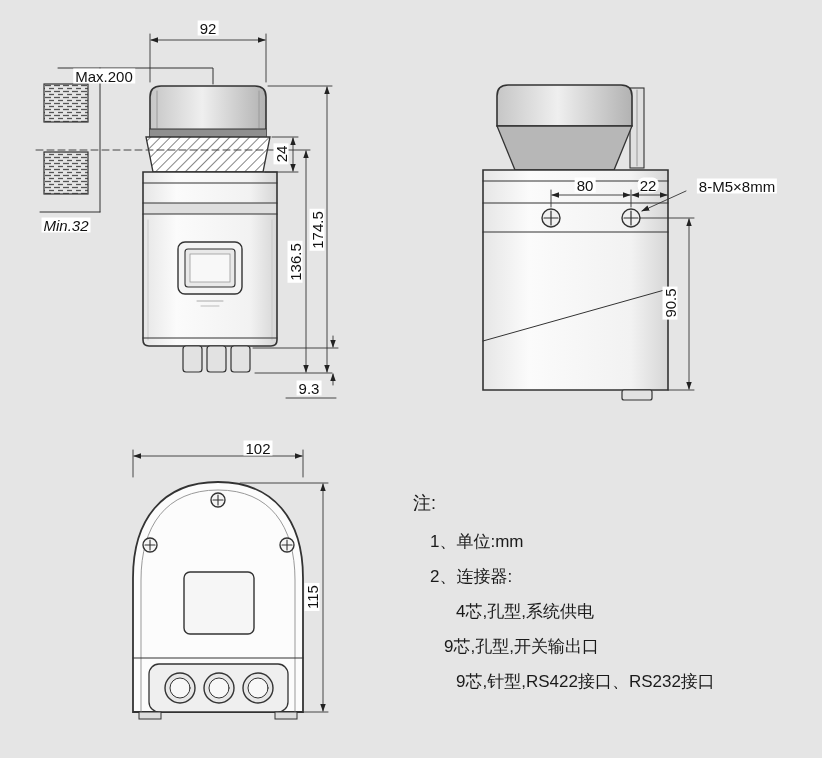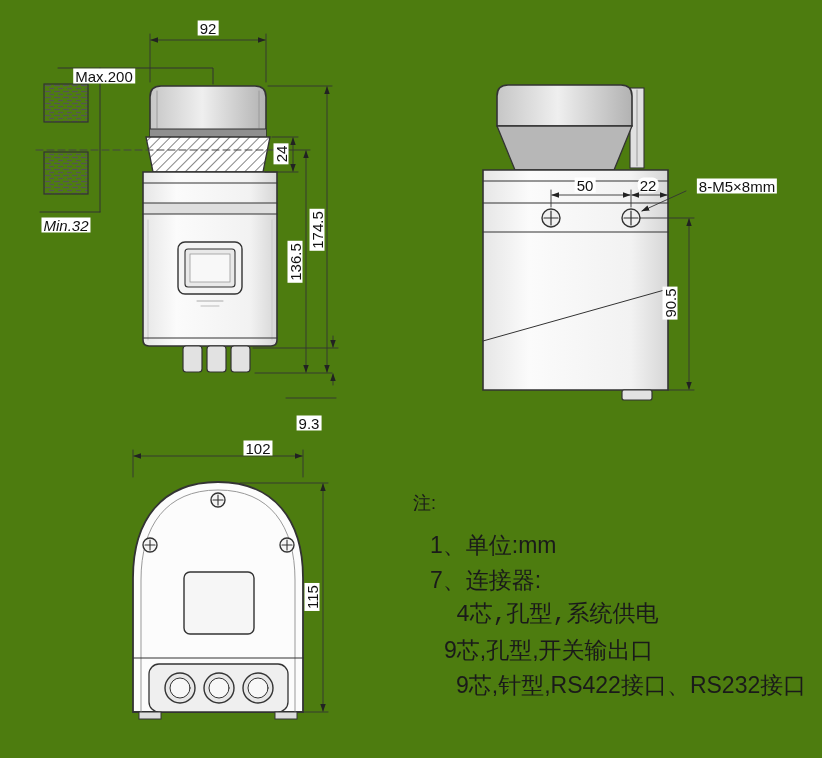--- a/index.html
+++ b/index.html
@@ -1,30 +1,30 @@
 <!DOCTYPE html>
 <html><head>
 <meta charset="utf-8">
 <style>
   html,body{margin:0;padding:0;background:#fff;}
   .canvas{
-    position:relative;width:822px;height:758px;background:#4d7c0f;overflow:hidden;
+    position:relative;width:822px;height:758px;background:#e5e5e5;overflow:hidden;
     font-family:"Liberation Sans","DejaVu Sans",sans-serif;color:#111;
   }
   .canvas svg{position:absolute;left:0;top:0;}
   .lbl{
     position:absolute;transform:translate(-50%,-50%);
     font-size:15px;line-height:1;background:#fff;padding:0 2px;white-space:nowrap;
   }
   .vlbl{
     position:absolute;transform:translate(-50%,-50%) rotate(-90deg);
     font-size:15px;line-height:1;background:#fff;padding:0 2px;white-space:nowrap;
   }
   .note{
-    position:absolute;font-size:23px;line-height:1.25;color:#1a1a1a;white-space:nowrap;
+    position:absolute;font-size:17px;line-height:1.25;color:#1a1a1a;white-space:nowrap;
     font-weight:500;
   }
   .note-title{font-size:18px;}
 </style>
 </head>
 <body>
 
 <div class="canvas">
 
   <svg width="822" height="758" viewBox="0 0 822 758">
@@ -191,32 +191,32 @@
       </g>
     </g>
   </svg>
 
   <span class="lbl" style="left:208px;top:28px;">92</span>
   <span class="lbl" style="left:104px;top:56px;margin-top:20px;">Max.200</span>
   <span class="lbl" style="left:66px;top:225px;font-style:italic;">Min.32</span>
   <span class="vlbl" style="left:281px;top:154px;">24</span>
   <span class="vlbl" style="left:295px;top:262px;">136.5</span>
   <span class="vlbl" style="left:317px;top:230px;">174.5</span>
-  <span class="lbl" style="left:309px;top:388px;margin-top:35px;">9.3</span>
-
-  <span class="lbl" style="left:585px;top:185px;">50</span>
+  <span class="lbl" style="left:309px;top:388px;">9.3</span>
+
+  <span class="lbl" style="left:585px;top:185px;">80</span>
   <span class="lbl" style="left:648px;top:185px;border-radius:6px;">22</span>
   <span class="lbl" style="left:737px;top:186px;">8-M5×8mm</span>
   <span class="vlbl" style="left:670px;top:303px;">90.5</span>
 
   <span class="lbl" style="left:218px;top:448px;margin-left:40px;">102</span>
   <span class="vlbl" style="left:312px;top:597px;">115</span>
 
   <div>
     <span class="note note-title" style="left:413px;top:492px;">注:</span>
     <span class="note" style="left:430px;top:531px;">1、单位:mm</span>
-    <span class="note" style="left:430px;top:566px;">7、连接器:</span>
-    <span class="note" style="left:456px;top:601px;font-family:Liberation Mono, monospace;">4芯,孔型,系统供电</span>
+    <span class="note" style="left:430px;top:566px;">2、连接器:</span>
+    <span class="note" style="left:456px;top:601px;">4芯,孔型,系统供电</span>
     <span class="note" style="left:444px;top:636px;">9芯,孔型,开关输出口</span>
     <span class="note" style="left:456px;top:671px;">9芯,针型,RS422接口、RS232接口</span>
   </div>
 
 </div>
 
 </body></html>

